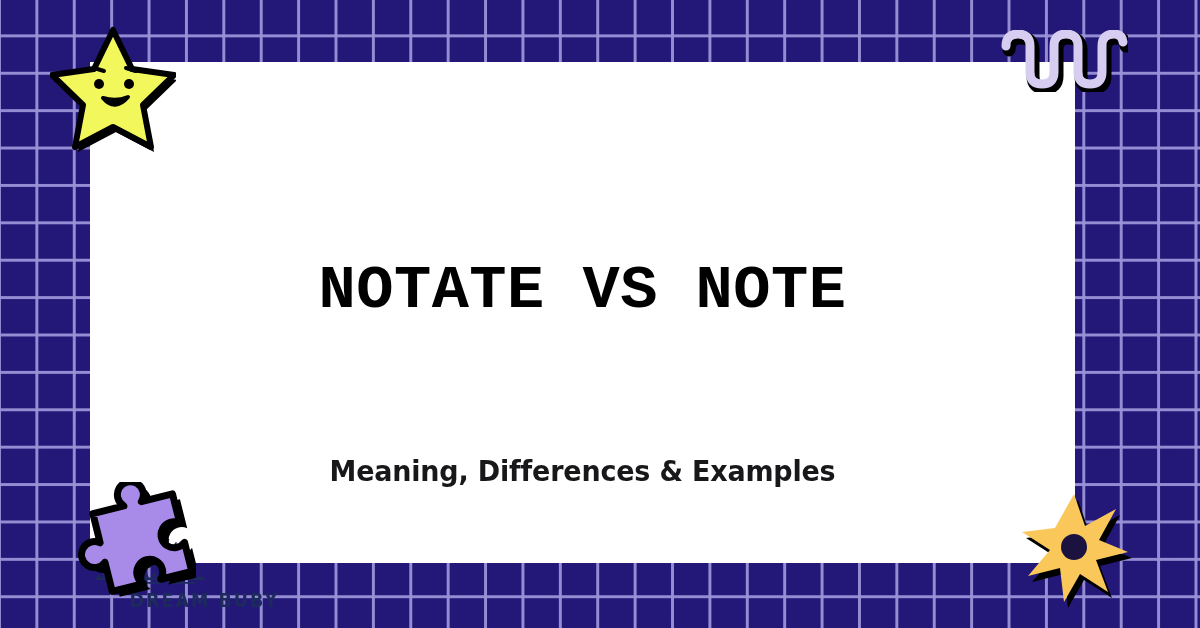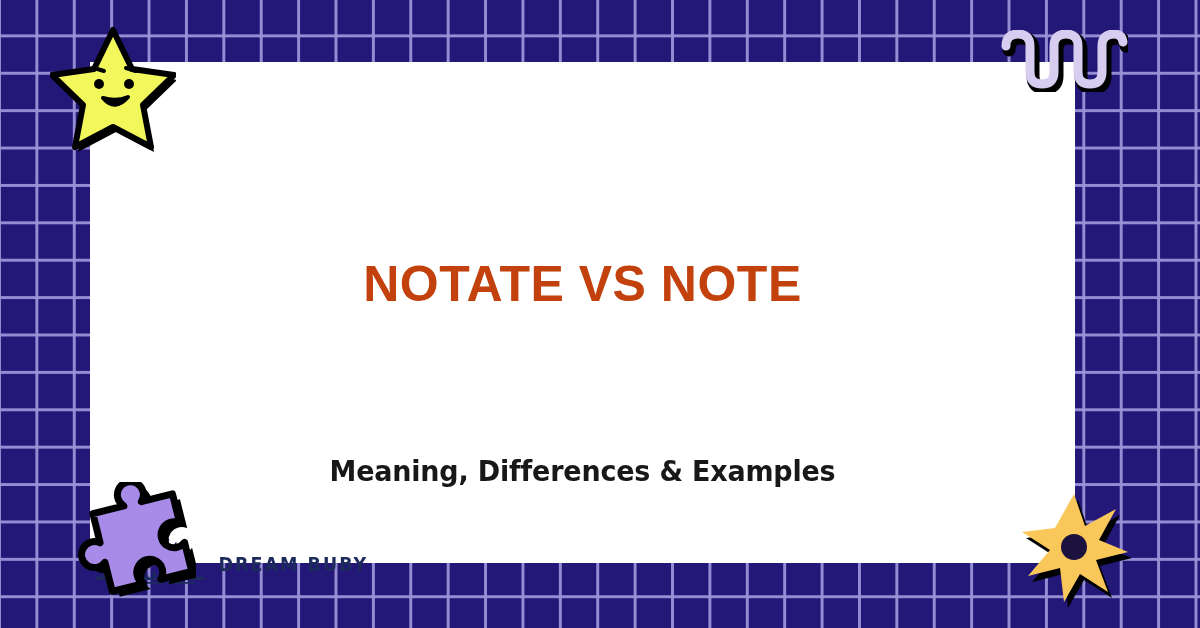--- a/index.html
+++ b/index.html
@@ -45,26 +45,26 @@
     flex-direction: column;
     align-items: center;
   }
 
   #title {
     position: absolute;
     left: 0;
     right: 0;
     top: 196px;
     text-align: center;
-    font-family: Liberation Sans, sans-serif;
+    font-family: Liberation Mono, monospace;
     font-weight: bold;
-    font-size: 50px;
+    font-size: 62px;
     line-height: 1.05;
     letter-spacing: 0.5px;
-    color: #c2410c;
+    color: #000000;
     white-space: nowrap;
   }
 
   #subtitle {
     position: absolute;
     left: 0;
     right: 0;
     top: 392px;
     text-align: center;
     font-family: "DejaVu Sans", "Liberation Sans", sans-serif;
@@ -75,22 +75,21 @@
     transform: scaleX(0.93);
   }
 
   
   #logo {
     position: absolute;
     left: 0;
     right: 0;
     top: 476px;
     display: flex;
-    flex-direction: row;
-    align-items: center;
+    flex-direction: column;
   }
   #logo-mark {
     display: block;
     width: 122px;
     height: 50px;
   }
   #logo-wordmark {
     margin-top: 1px;
     font-family: "DejaVu Sans", "Liberation Sans", sans-serif;
     font-weight: bold;

